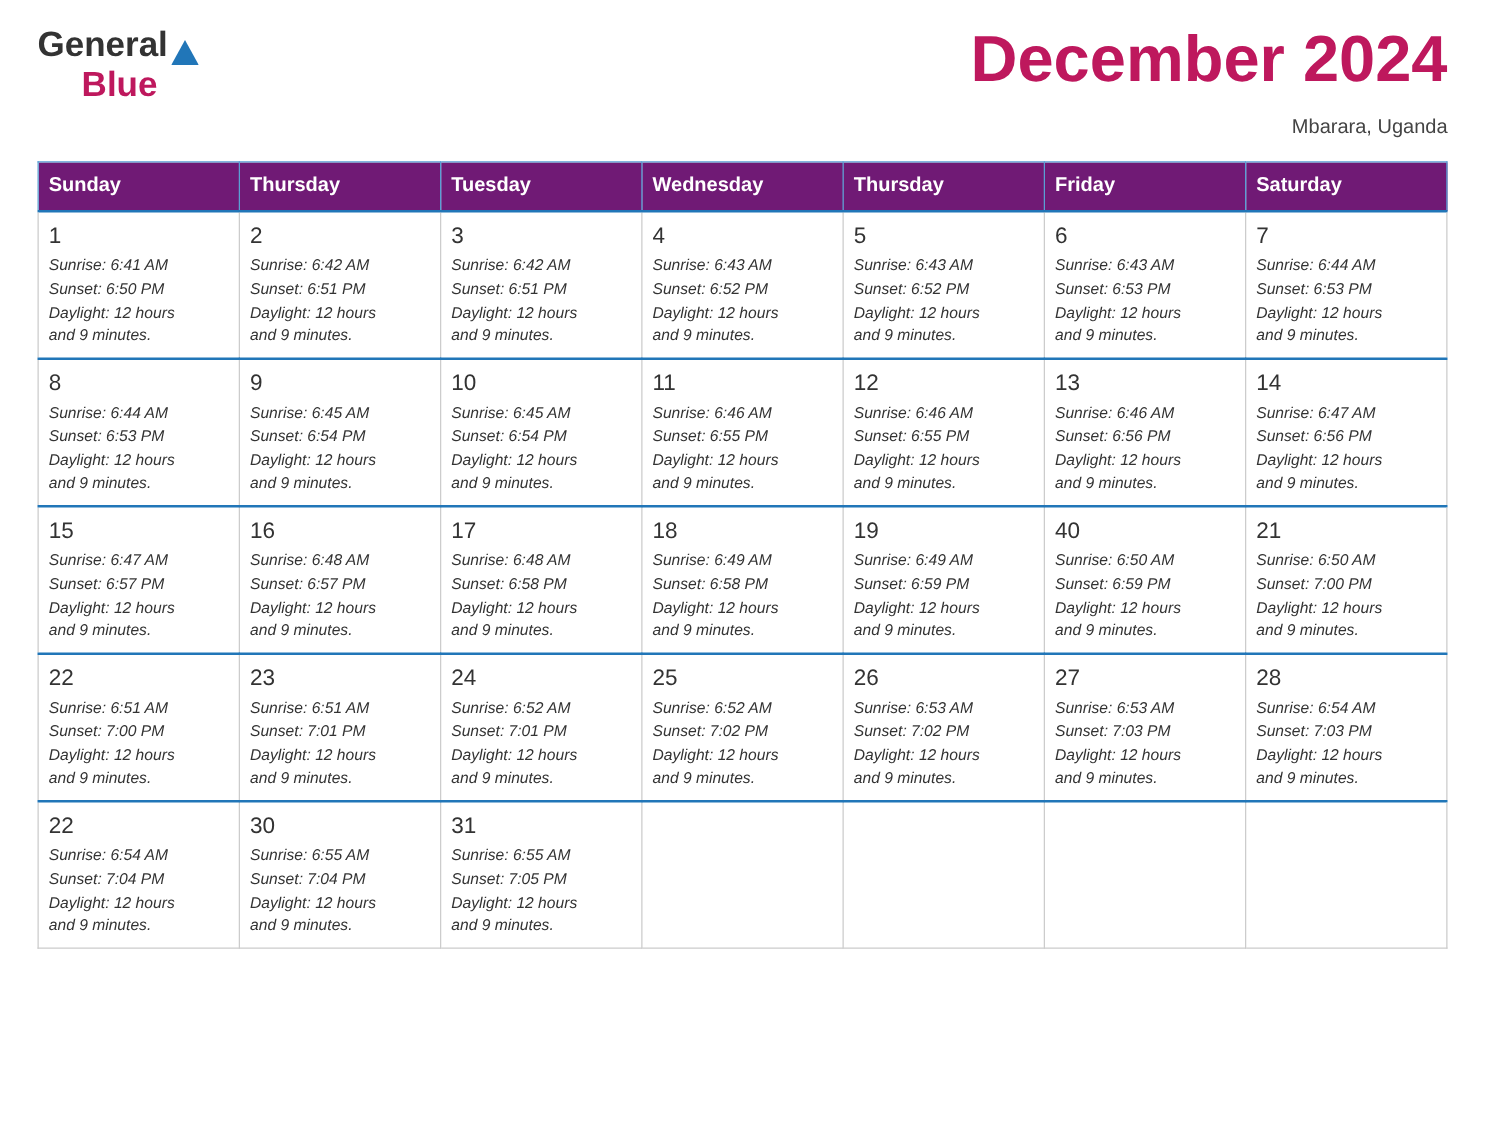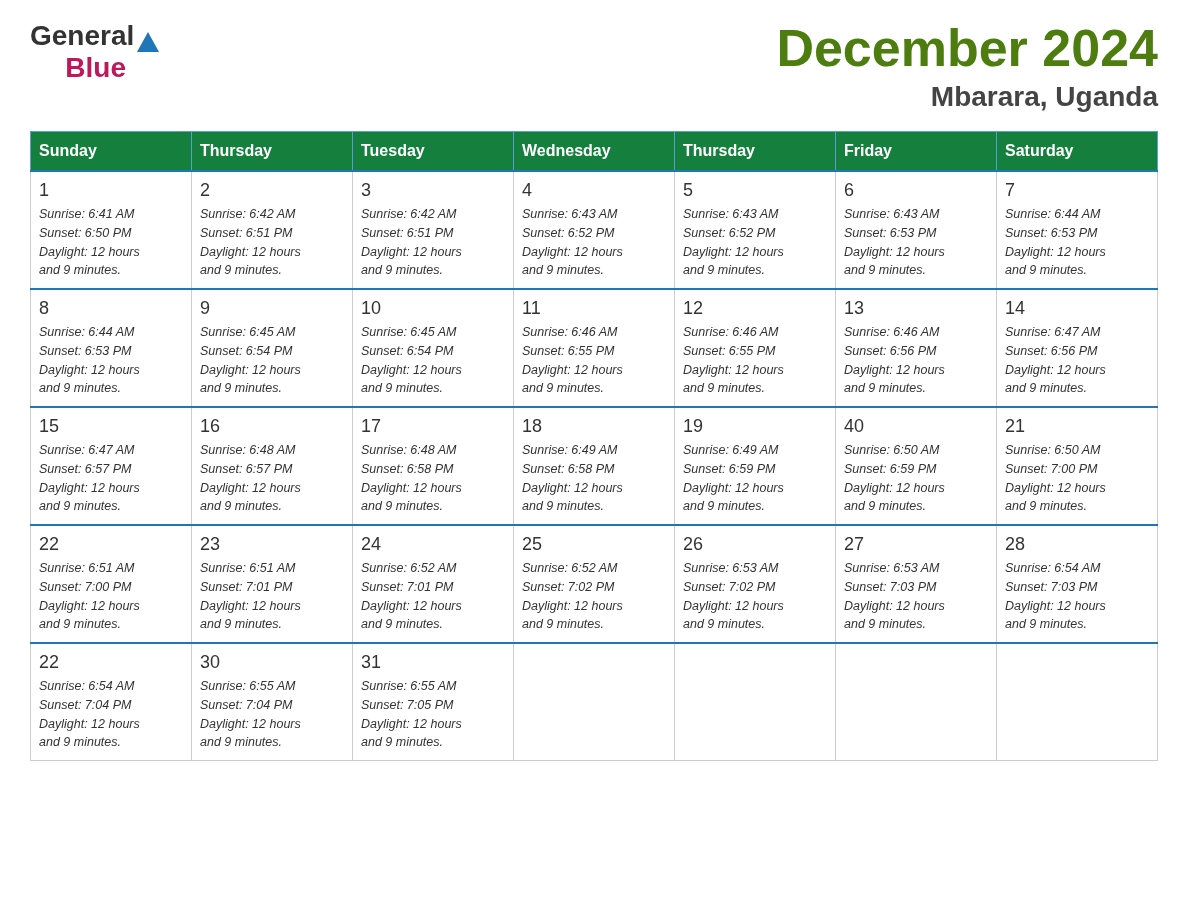--- a/index.html
+++ b/index.html
@@ -40,36 +40,36 @@
     .logo-row1 {
       display: flex;
       align-items: flex-end;
     }
     .title-block {
       text-align: right;
     }
     .title-block h1 {
       font-size: 52px;
       font-weight: bold;
-      color: #4d7c0f;
+      color: #be185d;
       line-height: 1.1;
     }
     .title-block h2 {
-      font-size: 28px;
-      font-weight: bold;
+      font-size: 16px;
+      font-weight: normal;
       color: #444;
-      margin-top: 4px;
+      margin-top: 16px;
     }
     .calendar {
       width: 100%;
       border-collapse: collapse;
       border: 1.5px solid #aaa;
     }
     .calendar thead tr th {
-      background-color: #15803d;
+      background-color: #701a75;
       color: #fff;
       font-size: 16px;
       font-weight: bold;
       padding: 10px 8px;
       text-align: left;
       border: 1px solid #5a9fd4;
     }
     .calendar tbody tr td {
       vertical-align: top;
       padding: 8px;

